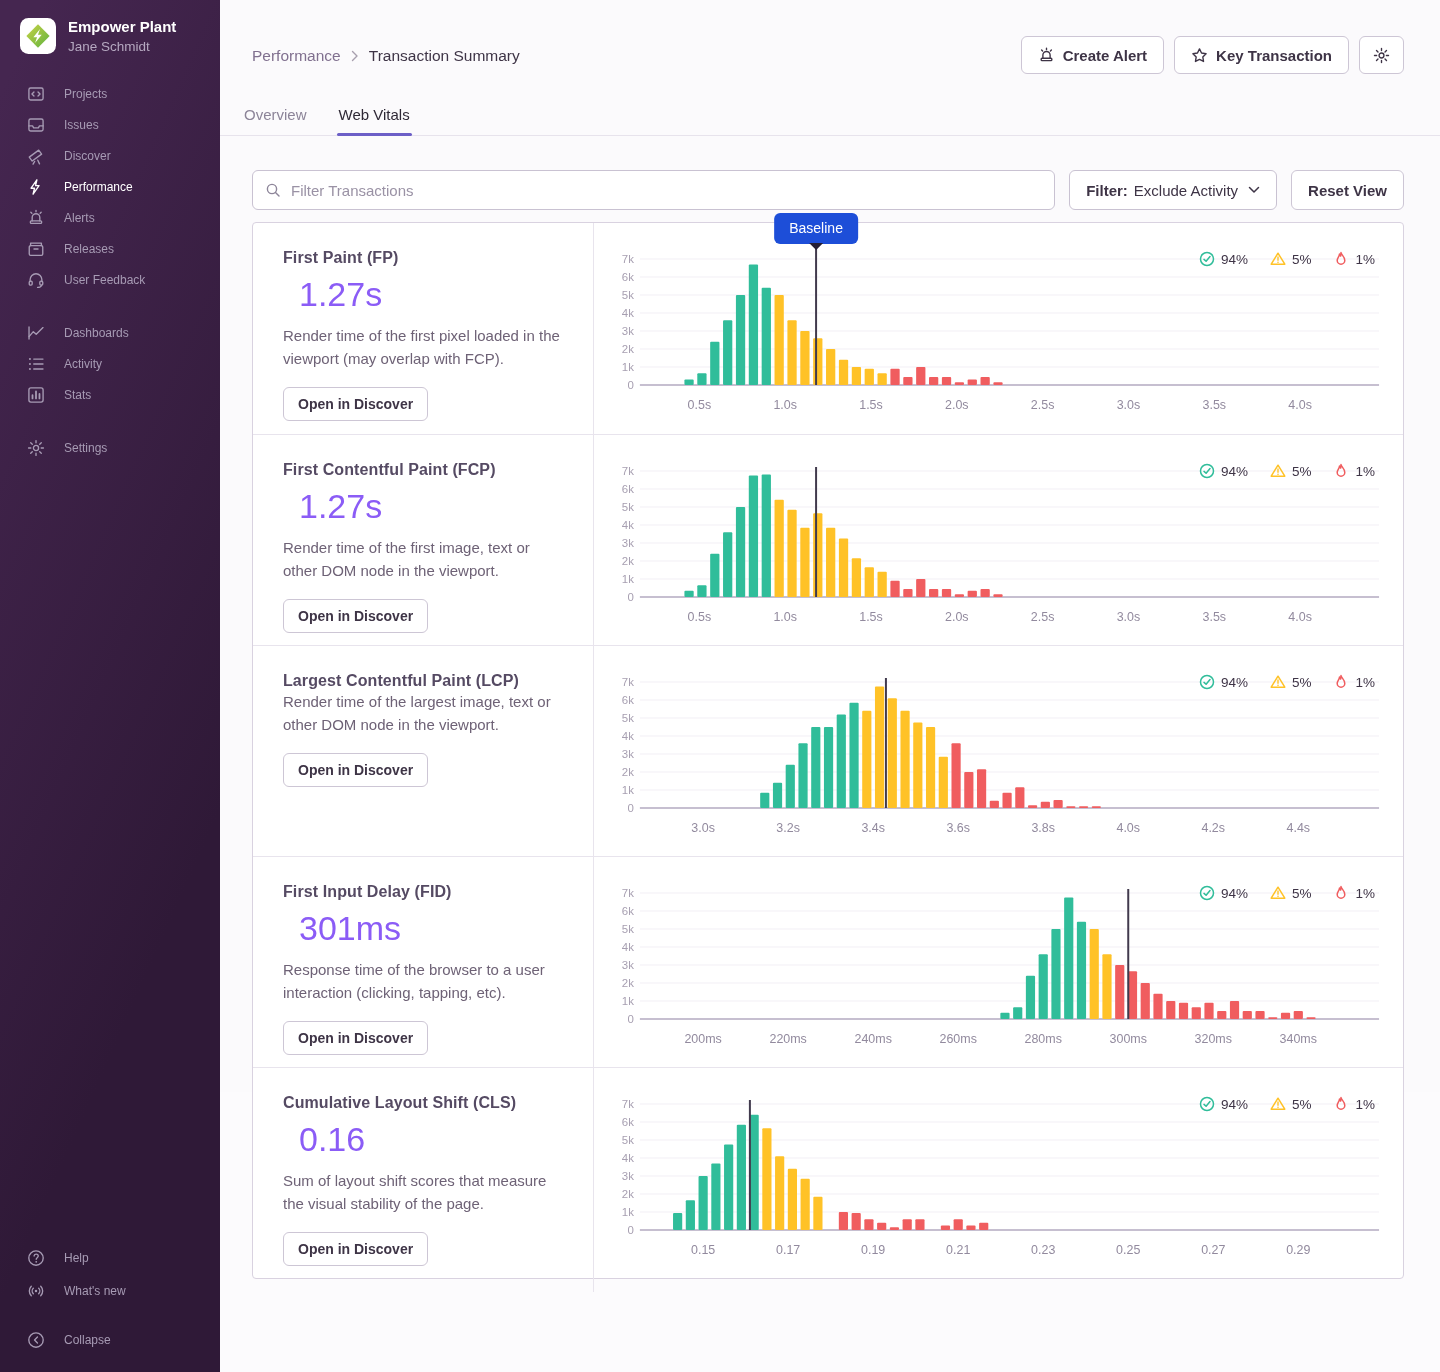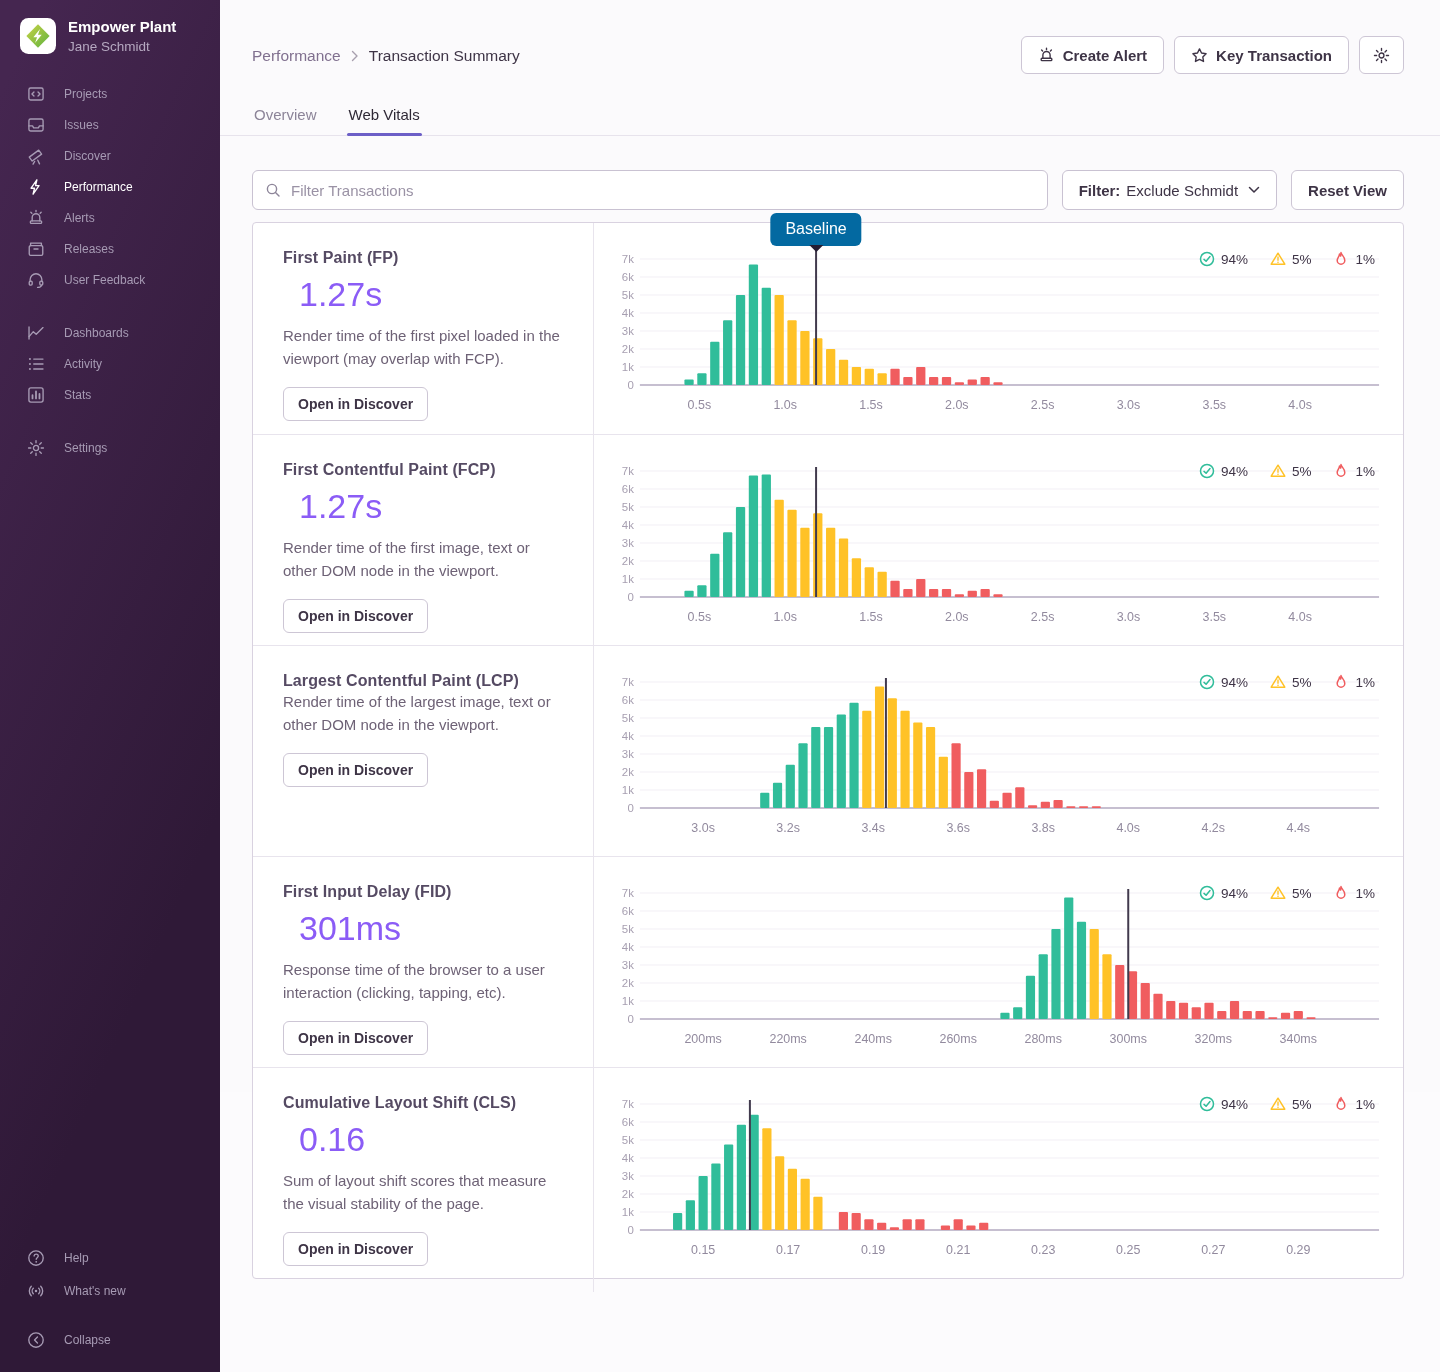--- a/index.html
+++ b/index.html
@@ -29,21 +29,21 @@
   .main { flex:1; padding:36px 36px 0 32px; background:#fbfafc; position:relative; }
   .topbar { display:flex; justify-content:space-between; align-items:flex-start; }
   .breadcrumb { display:flex; align-items:center; gap:10px; font-size:15.5px; padding-top:11px; color:#80708f; }
   .crumb-current { color:#3e3446; }
   .top-actions { display:flex; gap:10px; }
   .btn { display:inline-flex; align-items:center; gap:8px; height:38px; padding:0 16px;
          background:#fff; border:1px solid #cdc6d5; border-radius:6px; font-family:inherit;
          font-size:15px; font-weight:700; color:#3e3446; cursor:pointer; }
   .btn.icon-only { padding:0 13px; }
   .page-title { font-size:26px; font-weight:400; color:#2f2936; margin-top:30px; letter-spacing:.2px; }
-  .tabs { display:flex; gap:28px; margin:26px -36px 0 -32px; padding:0 36px 0 32px;
+  .tabs { display:flex; gap:28px; margin:26px -36px 0 -32px; padding:0 36px 0 22px;
           border-bottom:1px solid #e7e3ec; }
   .tab { font-size:15px; padding:6px 2px 12px; color:#8c8498; cursor:pointer; position:relative; }
   .tab.active { color:#2f2936; }
   .tab.active::after { content:""; position:absolute; left:0; right:0; bottom:-1px; height:3px;
                        border-radius:2px; background:var(--accent); }
 
   .toolbar { display:flex; gap:14px; margin-top:34px; }
   .search-box { flex:1; position:relative; }
   .search-box svg { position:absolute; left:13px; top:12px; }
   .search-input { width:100%; height:40px; border:1px solid #c9c2d2; border-radius:6px;
@@ -63,21 +63,21 @@
   .vital-info h3 { font-size:16px; font-weight:700; color:#554a63; letter-spacing:.1px; }
   .vital-value { font-size:34px; font-weight:400; color:#8b5cf6; margin:8px 16px 10px; }
   .vital-desc { font-size:15px; line-height:1.55; color:#6e6276; }
   .discover-btn { margin-top:16px; height:34px; padding:0 14px; font-size:14px; }
   .vital-chart { position:relative; overflow:visible; }
   .vital-chart svg.histogram { display:block; width:100%; height:172px; margin-top:22px; }
   .legend { position:absolute; top:28px; right:28px; display:flex; gap:22px; align-items:center;
             font-size:13.5px; color:#3e3446; }
   .legend .leg { display:flex; align-items:center; gap:6px; }
   .baseline-tooltip { position:absolute; top:-10px; transform:translateX(-50%);
-                      background:#0369a1; color:#fff; font-size:16px; padding:7px 15px 8px;
+                      background:#1d4ed8; color:#fff; font-size:14px; padding:7px 15px 8px;
                       border-radius:6px; white-space:nowrap; z-index:3; }
   .baseline-tooltip::after { content:""; position:absolute; left:50%; bottom:-6px; transform:translateX(-50%);
                              border:7px solid transparent; border-bottom:none; border-top:7px solid #241d33; }
 </style>
 </head>
 <body>
 
 <div class="app">
 
   <aside class="sidebar">
@@ -260,21 +260,21 @@
     <div class="toolbar">
       <div class="search-box">
         <svg width="16" height="16" viewBox="0 0 16 16" fill="none" stroke="#8d8599" stroke-width="1.4" stroke-linecap="round">
             <circle cx="7" cy="7" r="4.6"></circle>
             <path d="M10.5 10.5 14 14"></path>
           </svg>
         <input class="search-input" type="text" placeholder="Filter Transactions" style="">
       </div>
       <div class="dropdown">
         <b>Filter:</b>
-        <span>Exclude Schmidt</span>
+        <span>Exclude Activity</span>
         <svg width="12" height="8" viewBox="0 0 12 8" fill="none" stroke="#3e3446" stroke-width="1.5" stroke-linecap="round" stroke-linejoin="round">
             <path d="M1.5 1.5 6 6l4.5-4.5"></path>
           </svg>
       </div>
       <button class="btn reset-btn">Reset View</button>
     </div>
 
     <div class="cards">
 
       <section class="vital-row">

